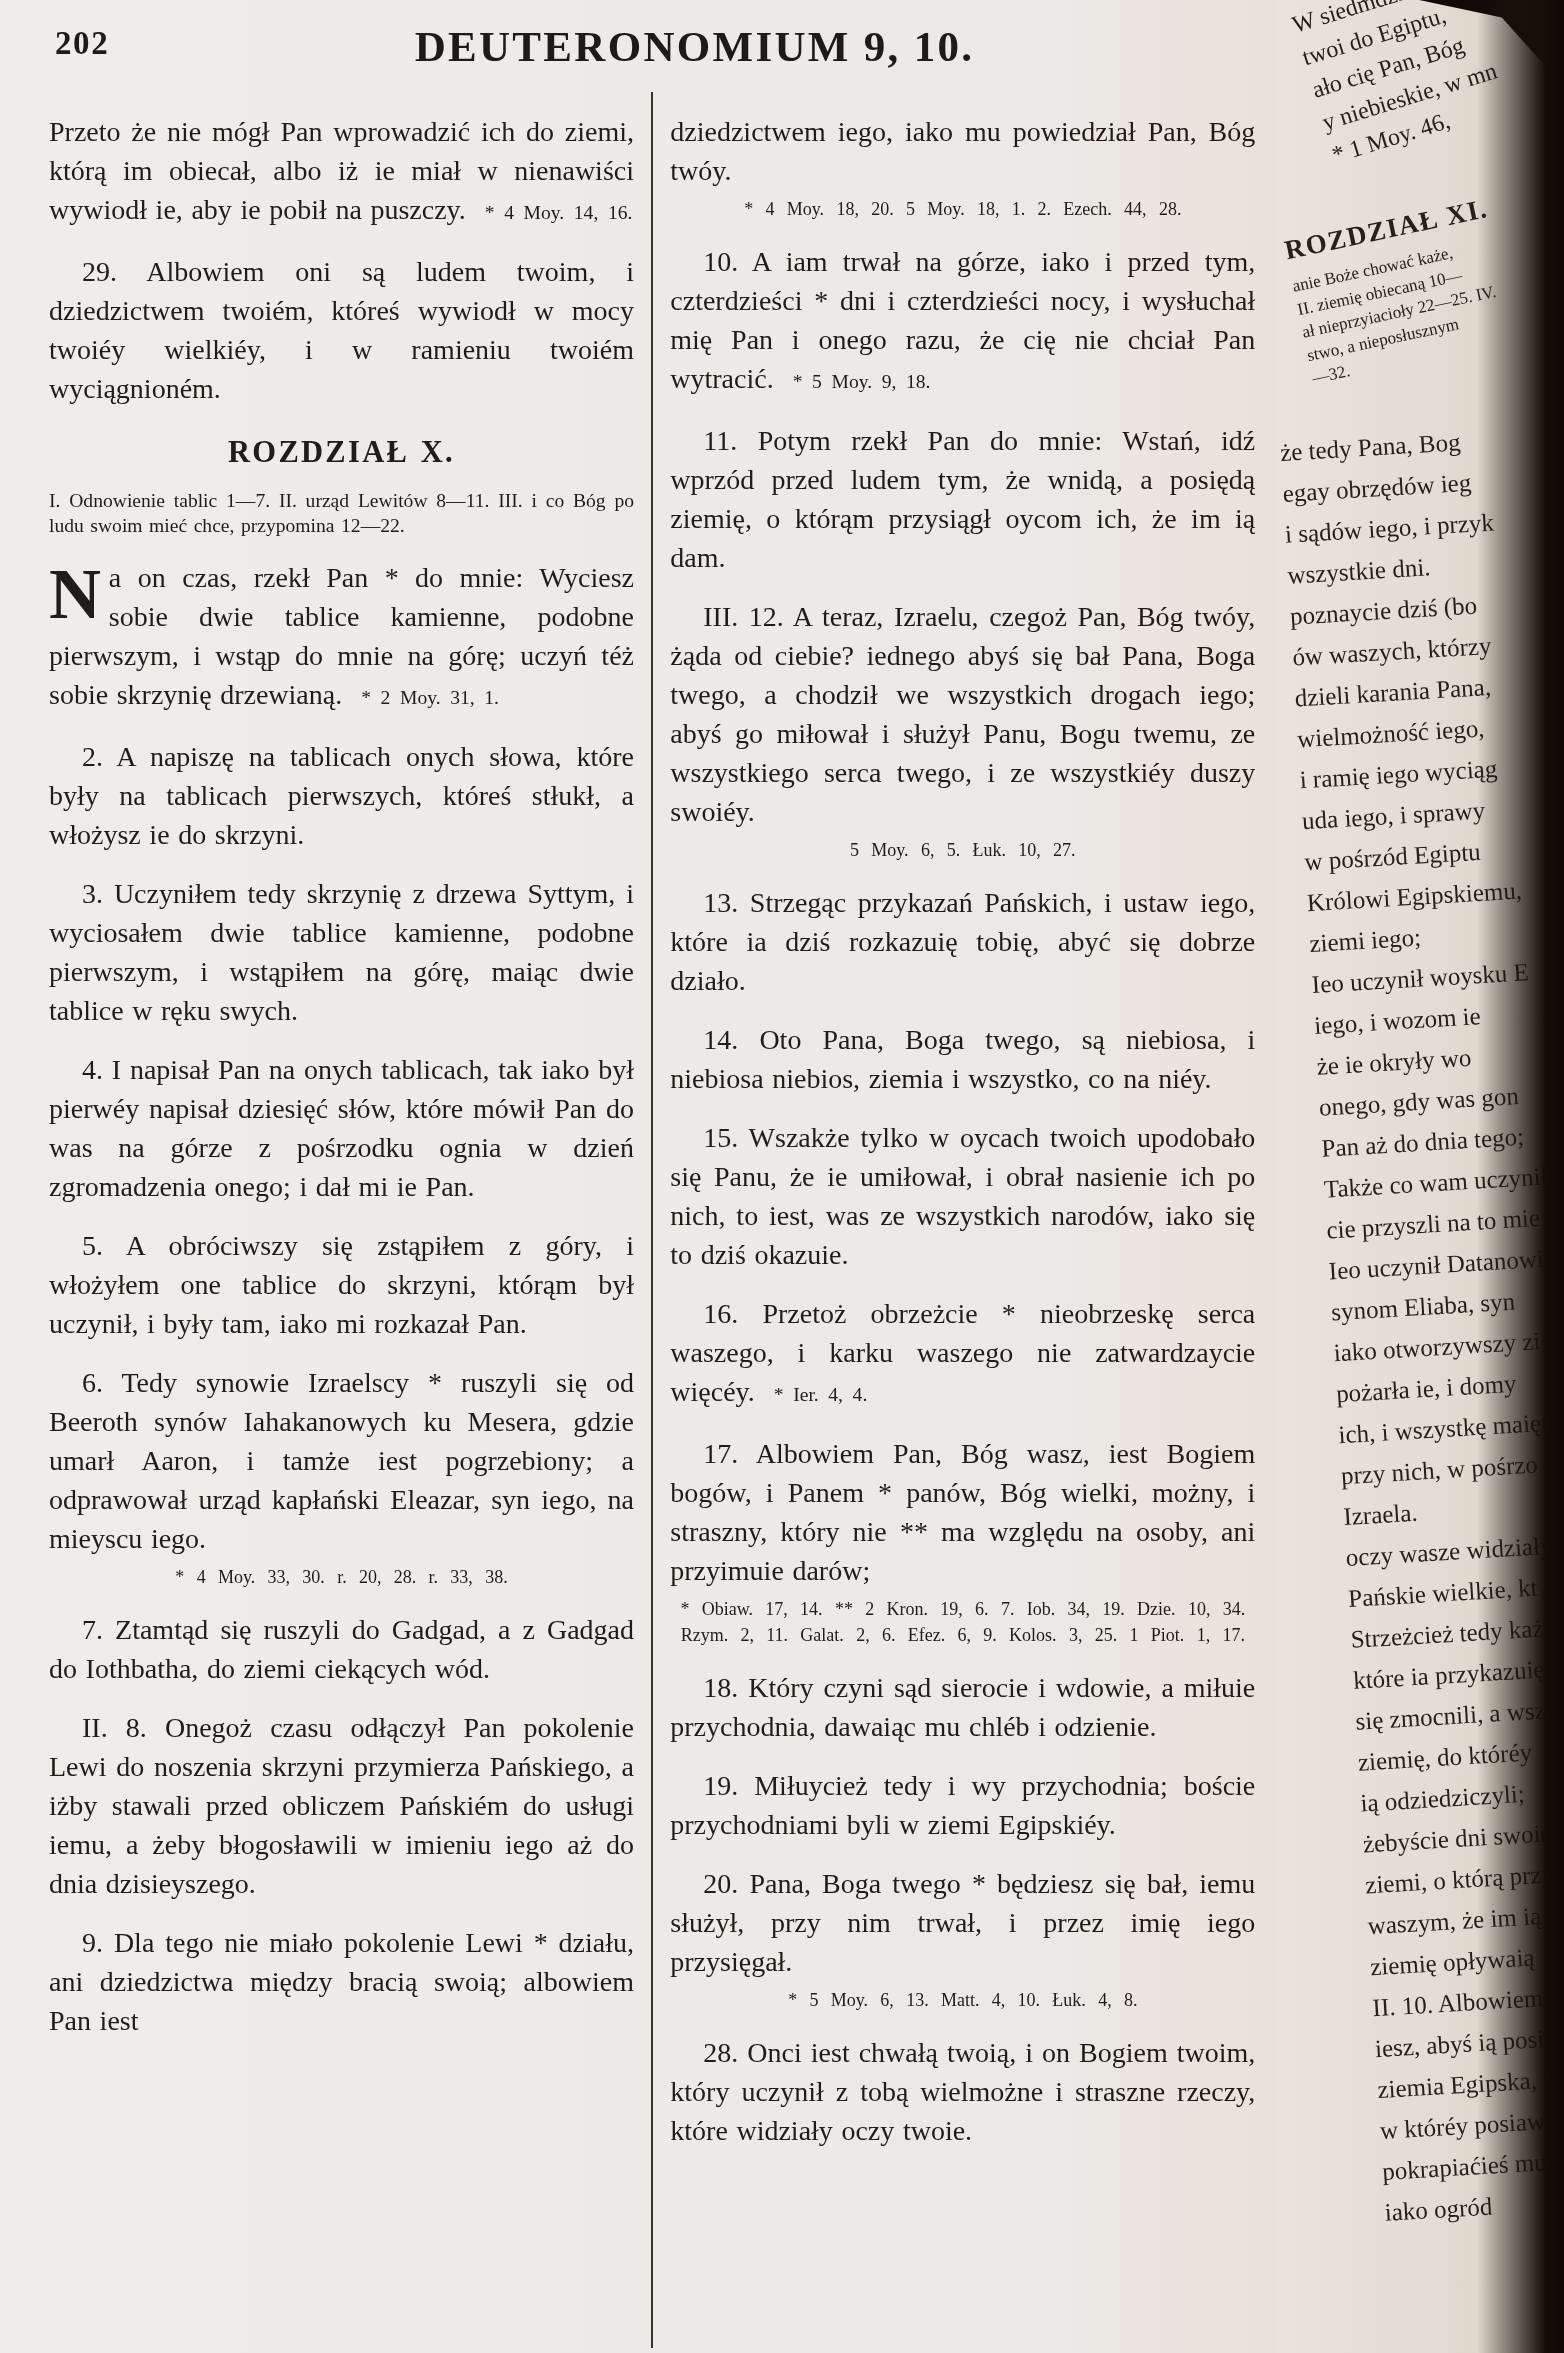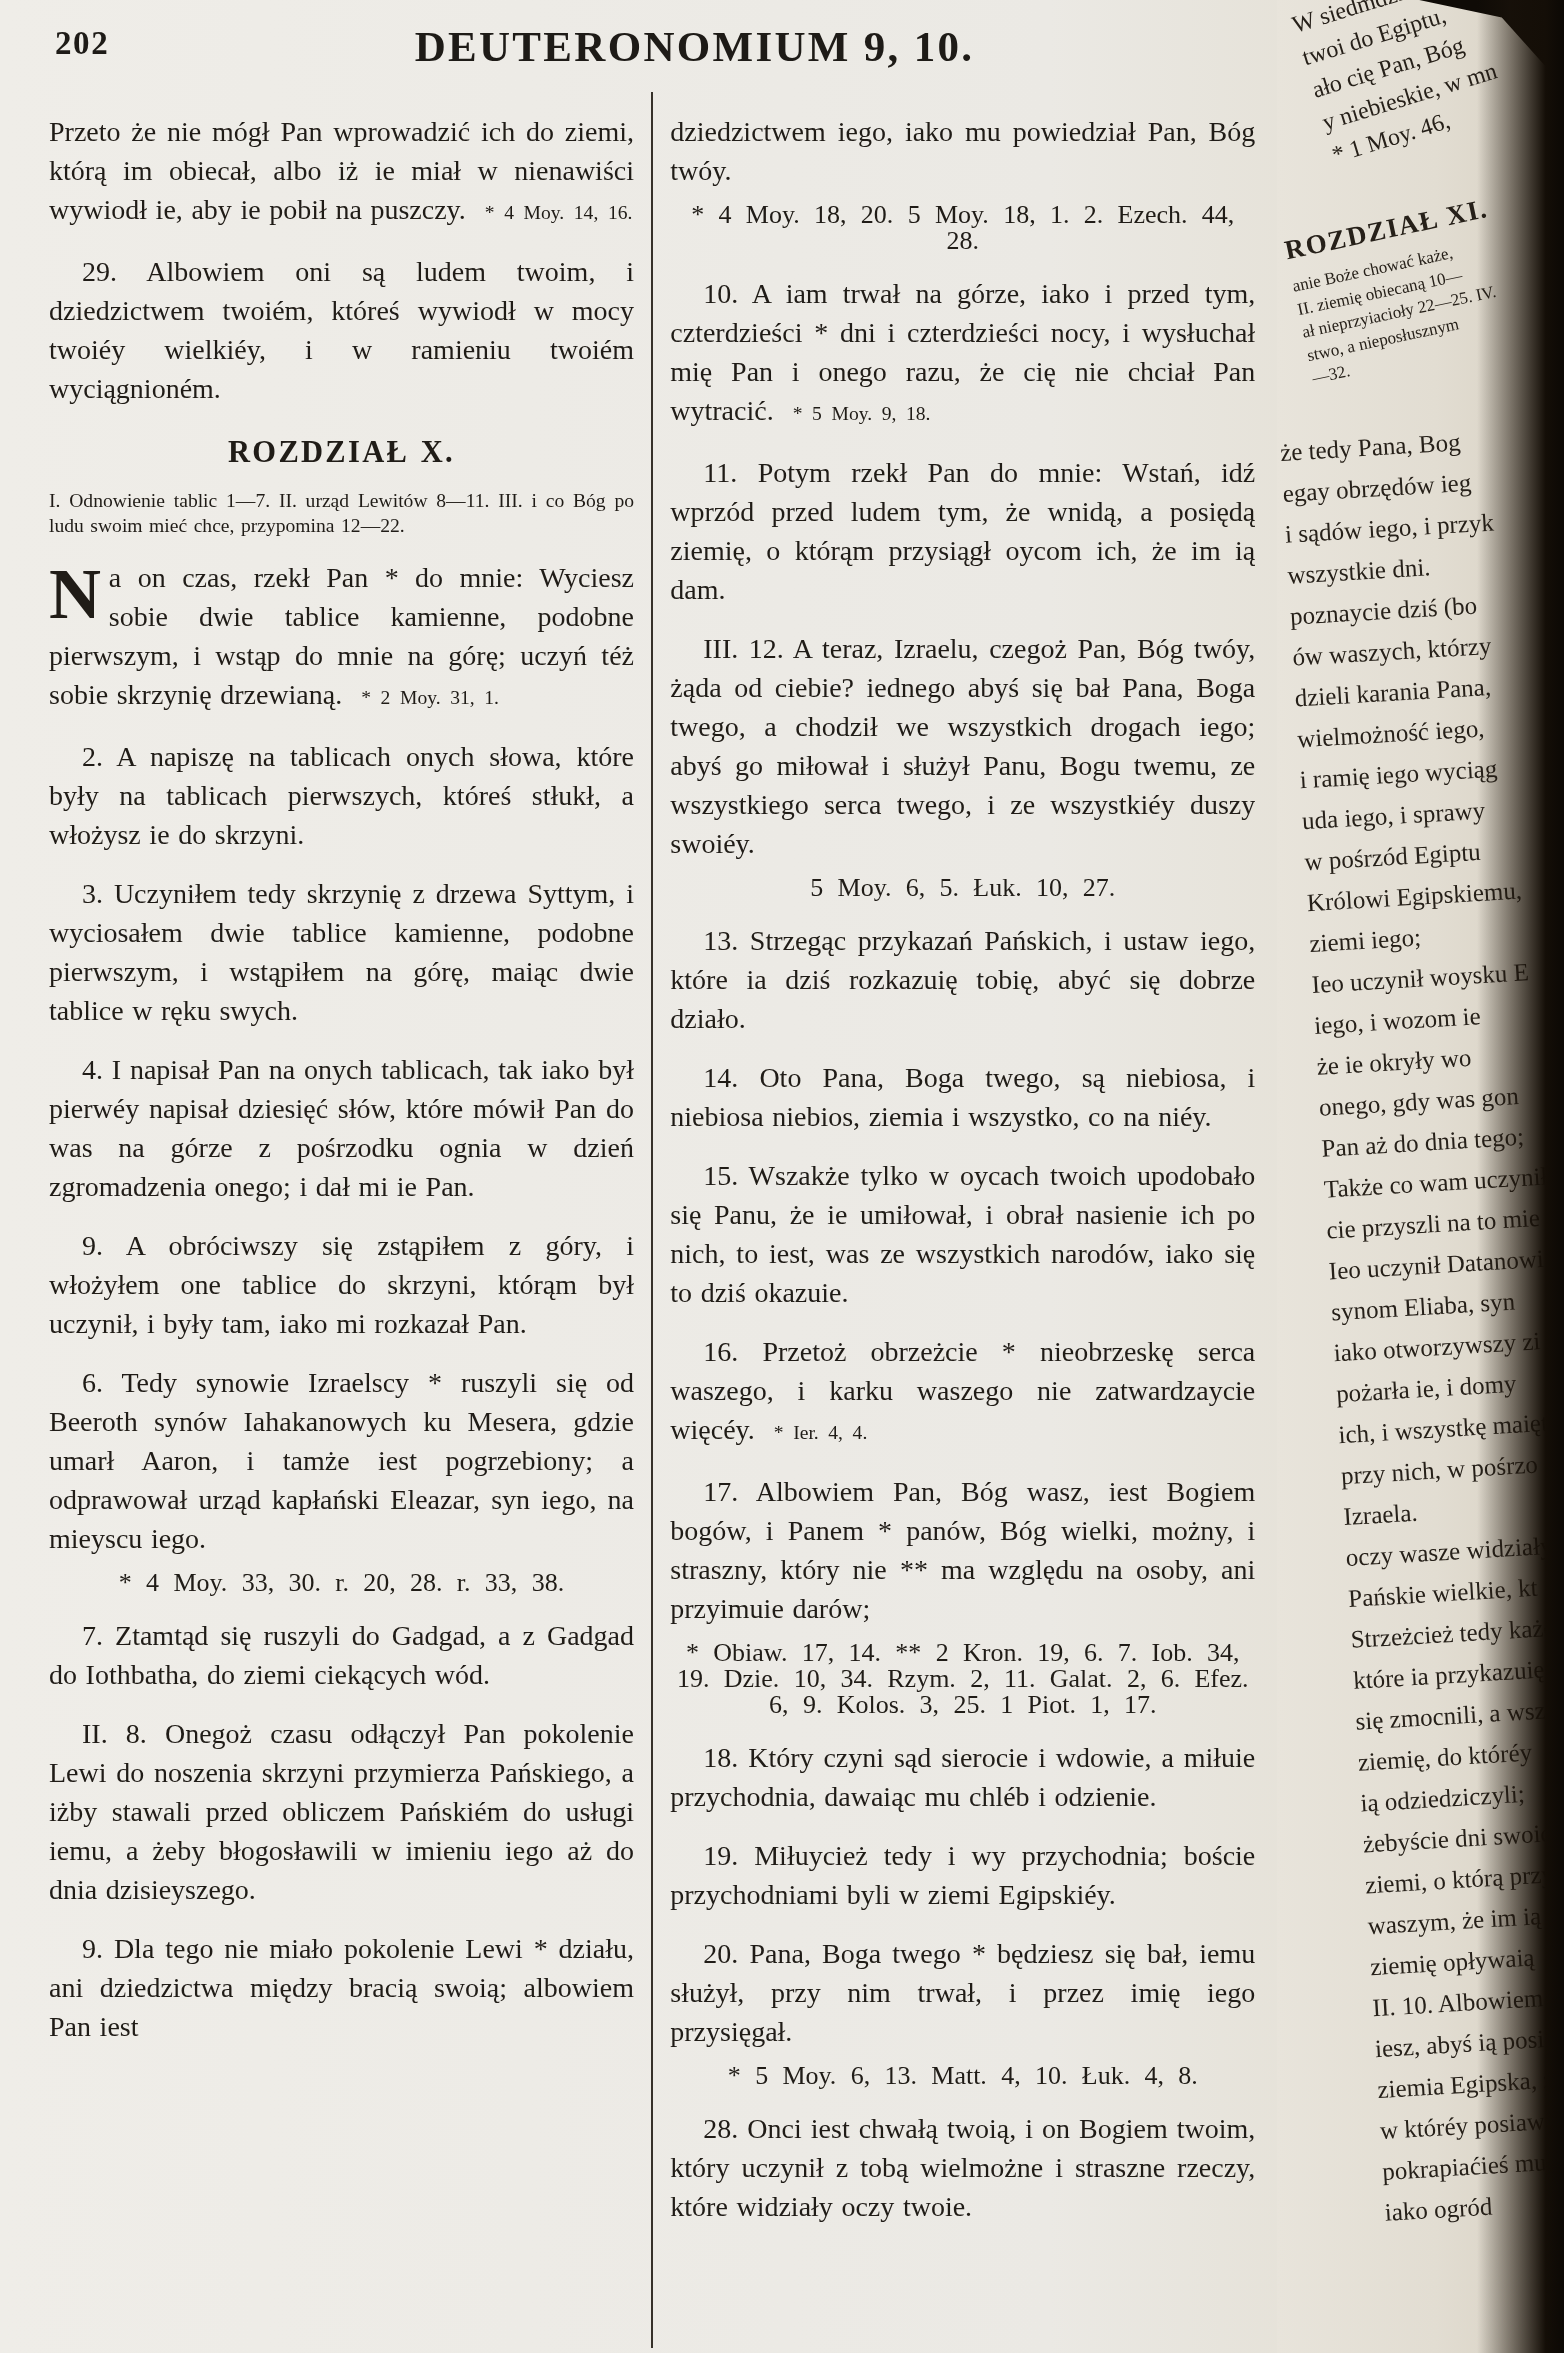--- a/index.html
+++ b/index.html
@@ -35,22 +35,22 @@
   .col {
     width:585px; overflow:hidden; color:#201c17;
     font-size:28px; line-height:39px; text-align:justify;
     word-spacing:1.6px;
   }
   .col-divider { width:2.3px; background:#36312a; margin:0 17px; }
   .para { text-indent:33px;margin-top:20px; }
   .para.no-indent { text-indent:0; }
   .inline-ref { font-size:19.6px; padding-left:19px; word-spacing:4.7px; white-space:nowrap; }
   .ref-line {
-    font-size:26px; line-height:26px; text-align:center;
-    word-spacing:7.8px; text-indent:0; margin:12px 0;
+    font-size:18px; line-height:26px; text-align:center;
+    word-spacing:7.8px; text-indent:0; margin:6px 0;
   }
   .chapter-heading {
     text-align:center; font-size:30.5px; font-weight:600; letter-spacing:2.3px;
     margin:25px 0 15.6px; text-indent:0;
   }
   .chapter-summary {
     font-size:19.6px; line-height:25px; text-align:justify;
     margin:0 0 12.5px; text-indent:0;
   }
   .dropcap {
@@ -103,21 +103,21 @@
     <div class="columns">
       <div class="col" id="col-left">
           <p class="para no-indent">Przeto że nie mógł Pan wprowadzić ich do ziemi, którą im obiecał, albo iż ie miał w nienawiści wywiodł ie, aby ie pobił na puszczy.<span class="inline-ref">* 4 Moy. 14, 16.</span></p>
           <p class="para">29. Albowiem oni są ludem twoim, i dziedzictwem twoiém, któreś wywiodł w mocy twoiéy wielkiéy, i w ramieniu twoiém wyciągnioném.</p>
           <div class="chapter-heading">ROZDZIAŁ X.</div>
           <div class="chapter-summary">I. Odnowienie tablic 1—7.  II. urząd Lewitów 8—11. III. i co Bóg po ludu swoim mieć chce, przypomina 12—22.</div>
           <p class="para no-indent"><span class="dropcap">N</span>a on czas, rzekł Pan * do mnie: Wyciesz sobie dwie tablice kamienne, podobne pierwszym, i wstąp do mnie na górę; uczyń téż sobie skrzynię drzewianą.<span class="inline-ref">* 2 Moy. 31, 1.</span></p>
           <p class="para">2. A napiszę na tablicach onych słowa, które były na tablicach pierwszych, któreś stłukł, a włożysz ie do skrzyni.</p>
           <p class="para">3. Uczyniłem tedy skrzynię z drzewa Syttym, i wyciosałem dwie tablice kamienne, podobne pierwszym, i wstąpiłem na górę, maiąc dwie tablice w ręku swych.</p>
           <p class="para">4. I napisał Pan na onych tablicach, tak iako był pierwéy napisał dziesięć słów, które mówił Pan do was na górze z pośrzodku ognia w dzień zgromadzenia onego; i dał mi ie Pan.</p>
-          <p class="para">9. A obróciwszy się zstąpiłem z góry, i włożyłem one tablice do skrzyni, którąm był uczynił, i były tam, iako mi rozkazał Pan.</p>
+          <p class="para">5. A obróciwszy się zstąpiłem z góry, i włożyłem one tablice do skrzyni, którąm był uczynił, i były tam, iako mi rozkazał Pan.</p>
           <p class="para">6. Tedy synowie Izraelscy * ruszyli się od Beeroth synów Iahakanowych ku Mesera, gdzie umarł Aaron, i tamże iest pogrzebiony; a odprawował urząd kapłański Eleazar, syn iego, na mieyscu iego.</p>
           <div class="ref-line">* 4 Moy. 33, 30.   r. 20, 28.   r. 33, 38.</div>
           <p class="para">7. Ztamtąd się ruszyli do Gadgad, a z Gadgad do Iothbatha, do ziemi ciekących wód.</p>
           <p class="para">II. 8. Onegoż czasu odłączył Pan pokolenie Lewi do noszenia skrzyni przymierza Pańskiego, a iżby stawali przed obliczem Pańskiém do usługi iemu, a żeby błogosławili w imieniu iego aż do dnia dzisieyszego.</p>
           <p class="para">9. Dla tego nie miało pokolenie Lewi * działu, ani dziedzictwa między bracią swoią; albowiem Pan iest</p>
         </div>
       <div class="col-divider"></div>
       <div class="col" id="col-right">
           <p class="para no-indent">dziedzictwem iego, iako mu powiedział Pan, Bóg twóy.</p>
           <div class="ref-line">* 4 Moy. 18, 20.   5 Moy. 18, 1. 2.   Ezech. 44, 28.</div>

